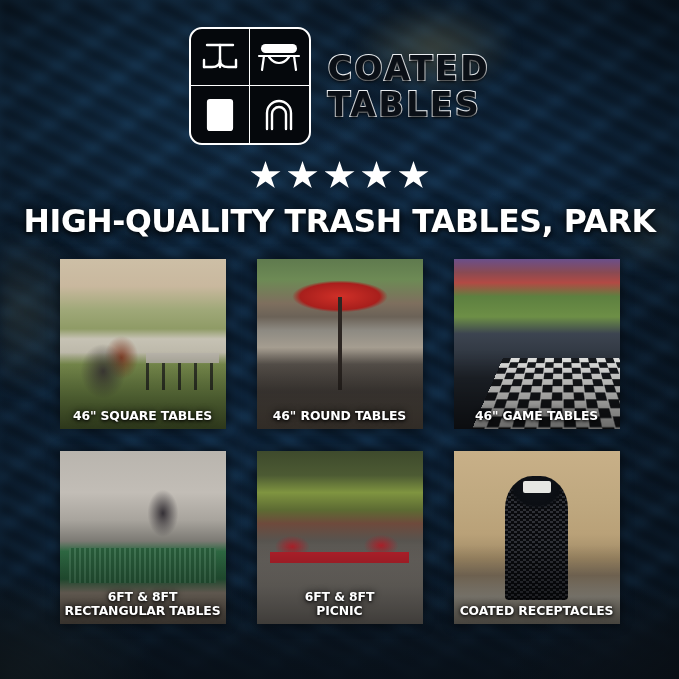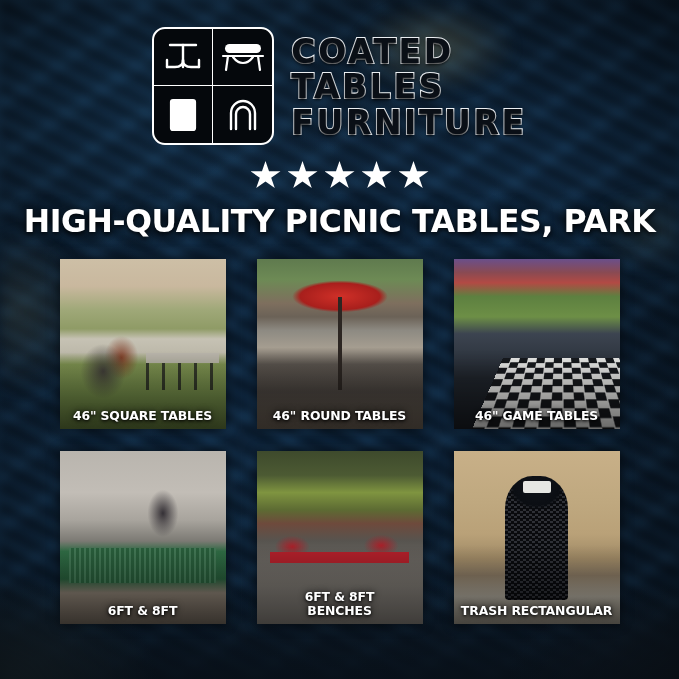--- a/index.html
+++ b/index.html
@@ -345,34 +345,33 @@
           <svg width="36" height="34" viewBox="0 0 36 34" fill="none" stroke="#ffffff" stroke-width="2.4" stroke-linecap="round" stroke-linejoin="round">
             <path d="M6 31 L6 15 A12 12 0 0 1 30 15 L30 31"></path>
             <path d="M11 31 L11 16 A7 7 0 0 1 25 16 L25 31"></path>
           </svg>
         </div>
       </div>
 
       <div class="wordmark">
         <div class="wordmark-line">COATED</div>
         <div class="wordmark-line">TABLES</div>
-        <div class="wordmark-line">FURNITURE</div>
       </div>
     </div>
 
     <div class="stars">
       <span class="star"></span>
       <span class="star"></span>
       <span class="star"></span>
       <span class="star"></span>
       <span class="star"></span>
     </div>
 
     <div class="headline">
-      <span class="headline-line">HIGH-QUALITY PICNIC TABLES, PARK</span>
+      <span class="headline-line">HIGH-QUALITY TRASH TABLES, PARK</span>
     </div>
 
     <div class="grid">
 
       <div class="tile">
         <div class="tile-photo p-square"></div>
         <div class="tile-scrim"></div>
         <div class="tile-caption">
           <span>46" SQUARE TABLES</span>
         </div>
@@ -392,37 +391,38 @@
         <div class="tile-caption">
           <span>46" GAME TABLES</span>
         </div>
       </div>
 
       <div class="tile">
         <div class="tile-photo p-rect"></div>
         <div class="tile-scrim"></div>
         <div class="tile-caption">
           <span>6FT &amp; 8FT</span>
+          <span>RECTANGULAR TABLES</span>
         </div>
       </div>
 
       <div class="tile">
         <div class="tile-photo p-bench"></div>
         <div class="tile-scrim"></div>
         <div class="tile-caption">
           <span>6FT &amp; 8FT</span>
-          <span>BENCHES</span>
+          <span>PICNIC</span>
         </div>
       </div>
 
       <div class="tile">
         <div class="tile-photo p-trash">
           <div class="lid-window"></div>
         </div>
         <div class="tile-scrim"></div>
         <div class="tile-caption">
-          <span>TRASH RECTANGULAR</span>
+          <span>COATED RECEPTACLES</span>
         </div>
       </div>
 
     </div>
   </div>
 </div>
 
 </body></html>

